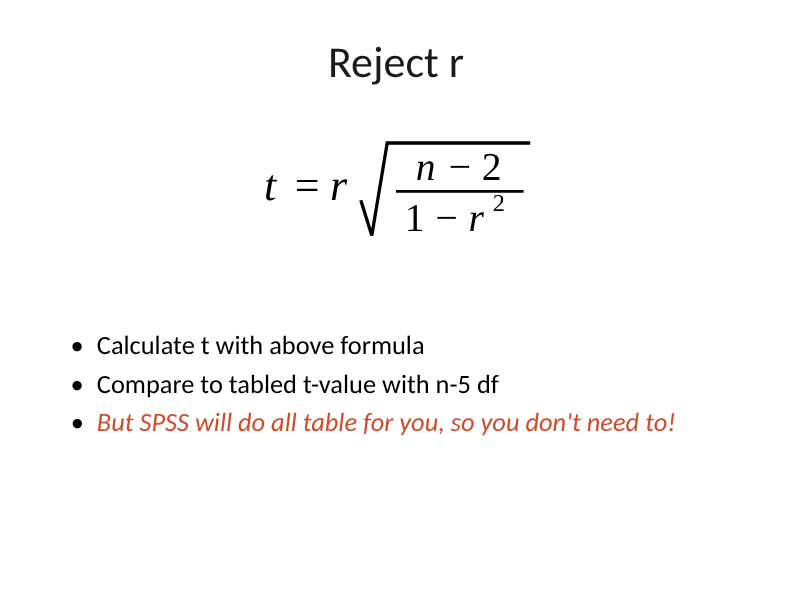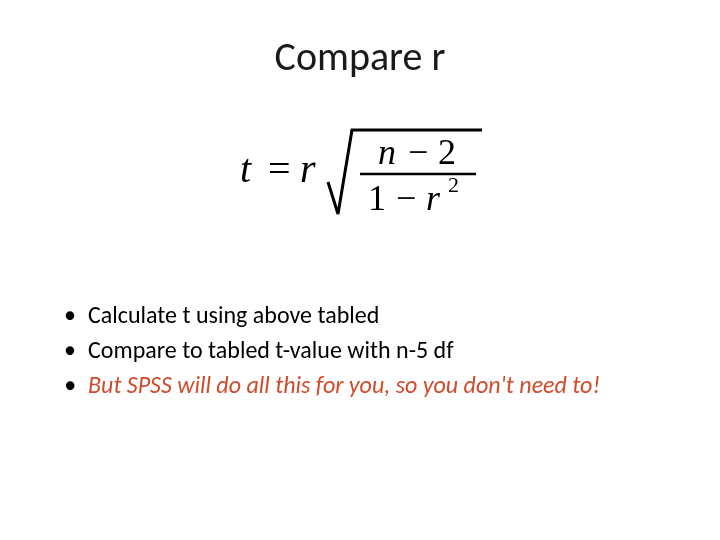--- a/index.html
+++ b/index.html
@@ -64,21 +64,21 @@
   .bullets li.emph {
     font-style: italic;
     color: #d14b2a;
   }
 </style>
 </head>
 <body>
 
 <div class="slide">
 
-  <div class="title">Compare r</div>
+  <div class="title">Reject r</div>
 
   <div class="formula">
     <svg width="260" height="120" viewBox="0 0 260 120">
       <g font-family="'Times New Roman', serif" fill="#000">
         <text x="10" y="70" font-size="40" font-style="italic">t</text>
         <text x="38" y="70" font-size="40">=</text>
         <text x="70" y="70" font-size="40" font-style="italic">r</text>
 
         <path d="M 98 70 L 108 102 L 122 18 L 252 18" stroke="#000" stroke-width="3" fill="none"></path>
 
@@ -90,18 +90,18 @@
 
         <text x="138" y="98" font-size="36">1</text>
         <text x="166" y="98" font-size="36">−</text>
         <text x="196" y="98" font-size="36" font-style="italic">r</text>
         <text x="218" y="80" font-size="22">2</text>
       </g>
     </svg>
   </div>
 
   <ul class="bullets">
-    <li><span>Calculate t using above tabled</span></li>
+    <li><span>Calculate t with above formula</span></li>
     <li><span>Compare to tabled t-value with n-5 df</span></li>
-    <li class="emph"><span>But SPSS will do all this for you, so you don't need to!</span></li>
+    <li class="emph"><span>But SPSS will do all table for you, so you don't need to!</span></li>
   </ul>
 
 </div>
 
 </body></html>

